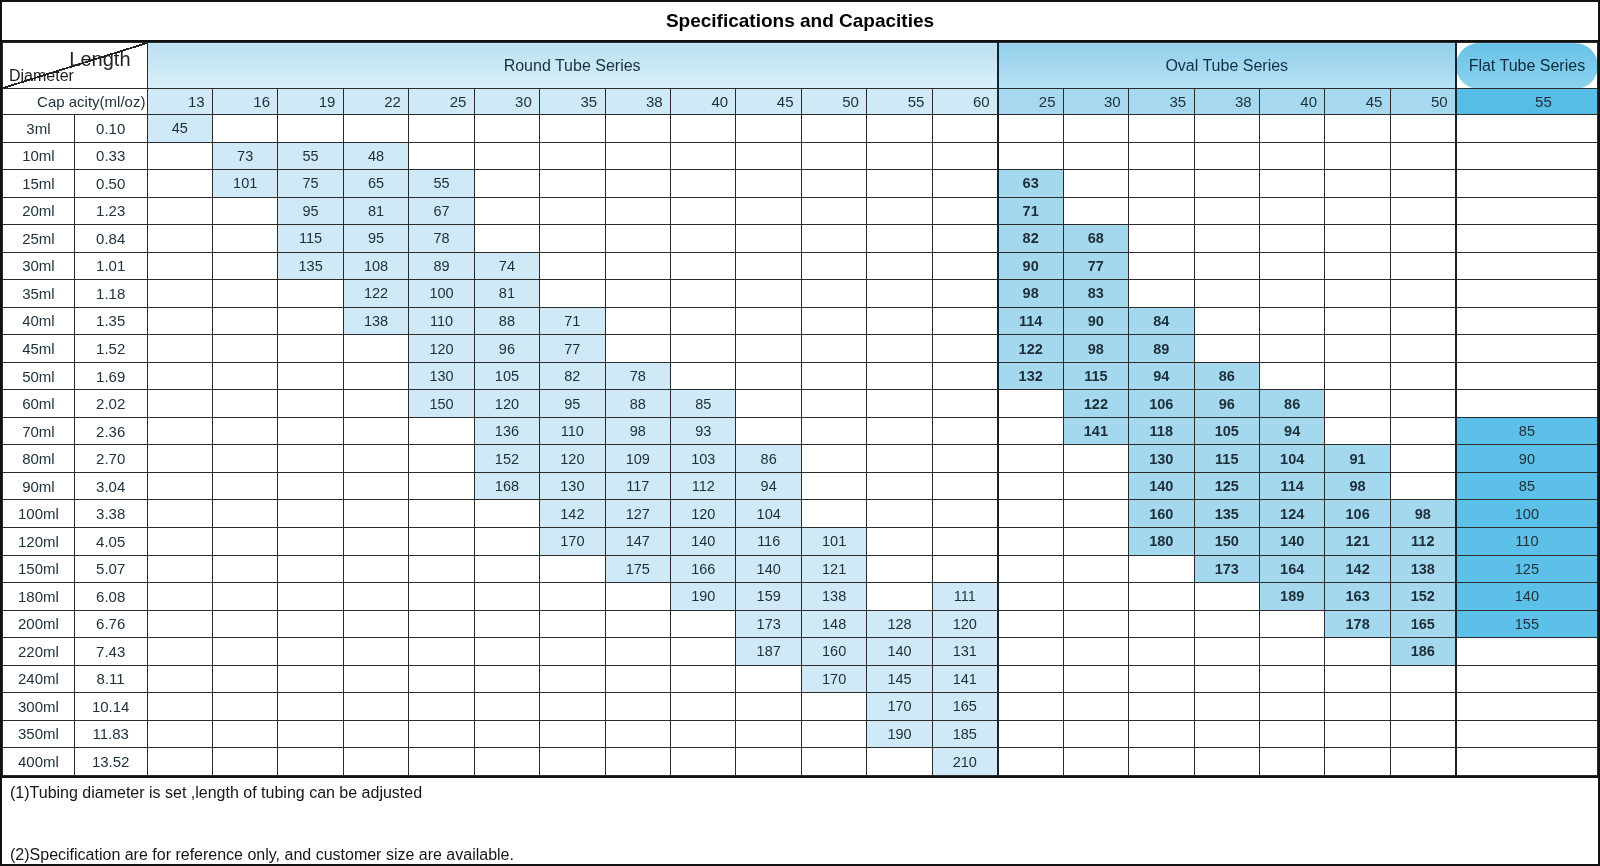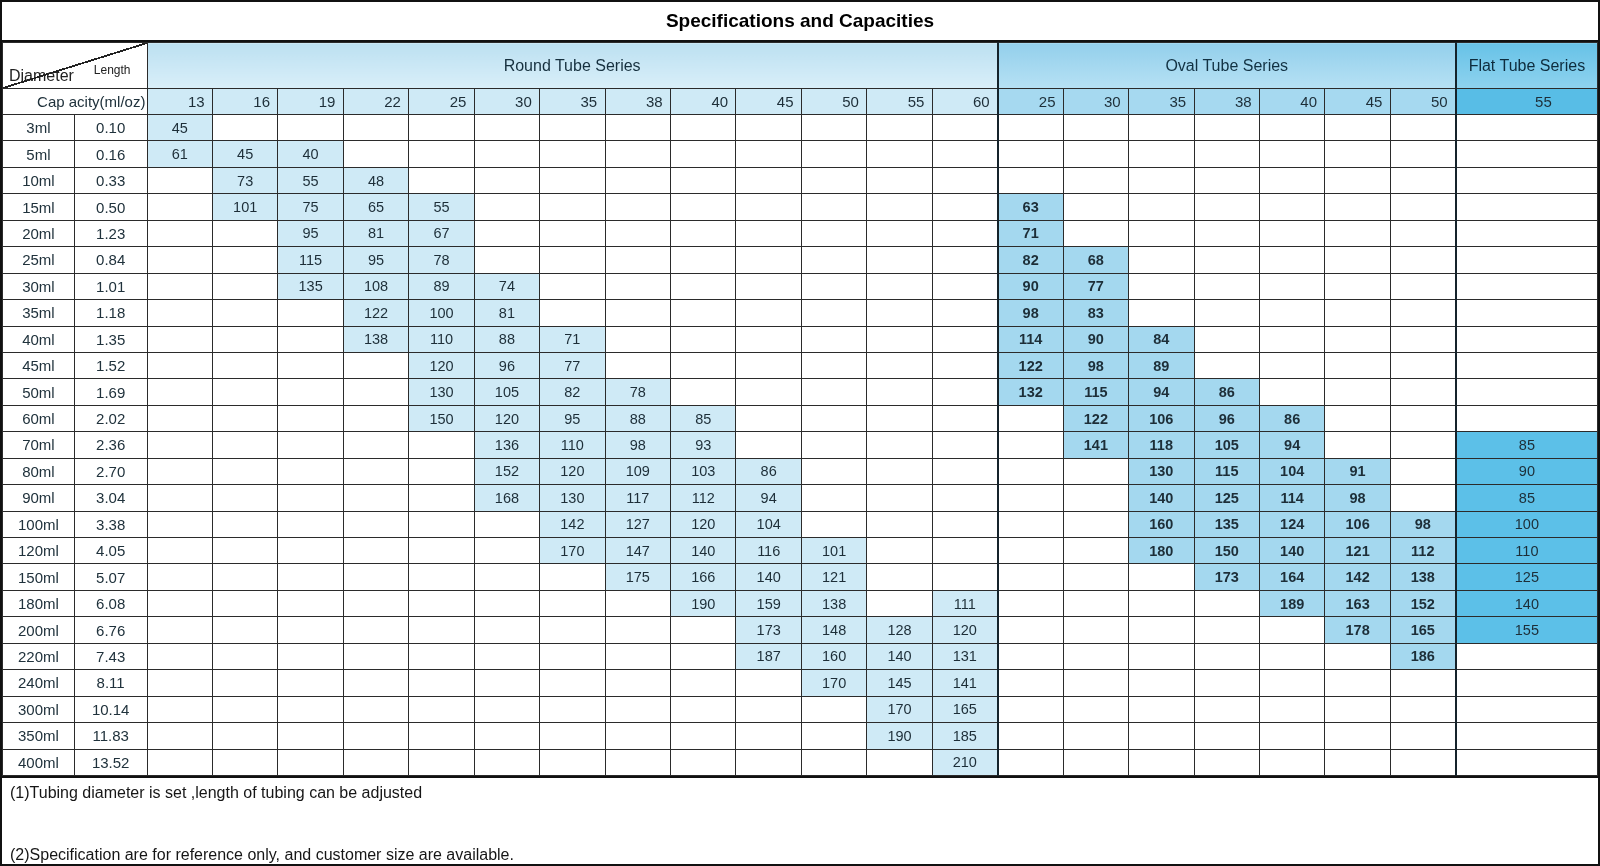--- a/index.html
+++ b/index.html
@@ -32,42 +32,42 @@
     font-weight: normal;
     font-size: 14.5px; color: #1d2e38;
     overflow: hidden; white-space: nowrap;
     padding: 0;
   }
   thead tr.series-row th { height: 46px; font-size: 16px; }
   thead tr.num-row th { height: 26px; font-size: 15px; padding-left: 33px; }
 
   .round-band { background: linear-gradient(180deg, #bce0f1 0%, #d9eff9 100%); color: #16303e; }
   .oval-band  { background: linear-gradient(180deg, #93cfeb 0%, #b6e1f4 100%); color: #123243; }
-  .flat-band  { background: linear-gradient(180deg, #67c2e7 0%, #8ed2ee 100%); color: #0e2c3d; }
+  .flat-band  { background: linear-gradient(180deg, #67c2e7 0%, #8ed2ee 100%); color: #0e2c3d; border-radius: 23px; }
 
   th.num-round { background: #cfeaf6; }
   th.num-oval  { background: #a6d9f0; }
   th.num-flat  { background: #58bde6; }
 
   td.fill-round { background: #cfeaf6; }
   td.fill-oval  { background: #a4d8ef; font-weight: bold; }
   td.fill-flat  { background: #5cc0e8; }
 
   .sep { border-left: 2px solid #15232b; }
 
   td.ml, td.oz, th.cap-label { font-size: 15px; color: #20323c; }
 
   .corner { position: relative; padding: 0; }
   .corner .diag {
     position: absolute; inset: 0;
     background: linear-gradient(to bottom right,
       transparent calc(50% - 0.9px), #222 calc(50% - 0.9px),
       #222 calc(50% + 0.9px), transparent calc(50% + 0.9px));
   }
-  .corner .len { position: absolute; top: 20px; right: 16px; font-size: 12px; color: #222; padding-left: 34px; }
+  .corner .len { position: absolute; top: 5px; right: 16px; font-size: 20px; color: #222; padding-left: 34px; }
   .corner .dia { position: absolute; bottom: 3px; left: 6px; font-size: 16px; color: #222; }
 
   .notes {
     flex: none; height: 88px;
     border-top: 2px solid #111;
     padding: 5px 8px 0 8px;
     display: flex; flex-direction: column; justify-content: space-evenly; gap: 42px;
   }
   .notes .note-line { font-size: 16px; color: #161616; line-height: 1.2; }
 </style>
@@ -160,45 +160,20 @@
             <td class="sep"></td>
             <td></td>
             <td></td>
             <td></td>
             <td></td>
             <td></td>
             <td></td>
             <td class="sep"></td>
           </tr>
           <tr>
-            <td class="ml">5ml</td>
-            <td class="oz">0.16</td>
-            <td class="fill-round">61</td>
-            <td class="fill-round">45</td>
-            <td class="fill-round">40</td>
-            <td></td>
-            <td></td>
-            <td></td>
-            <td></td>
-            <td></td>
-            <td></td>
-            <td></td>
-            <td></td>
-            <td></td>
-            <td></td>
-            <td class="sep"></td>
-            <td></td>
-            <td></td>
-            <td></td>
-            <td></td>
-            <td></td>
-            <td></td>
-            <td class="sep"></td>
-          </tr>
-          <tr>
             <td class="ml">10ml</td>
             <td class="oz">0.33</td>
             <td></td>
             <td class="fill-round">73</td>
             <td class="fill-round">55</td>
             <td class="fill-round">48</td>
             <td></td>
             <td></td>
             <td></td>
             <td></td>

